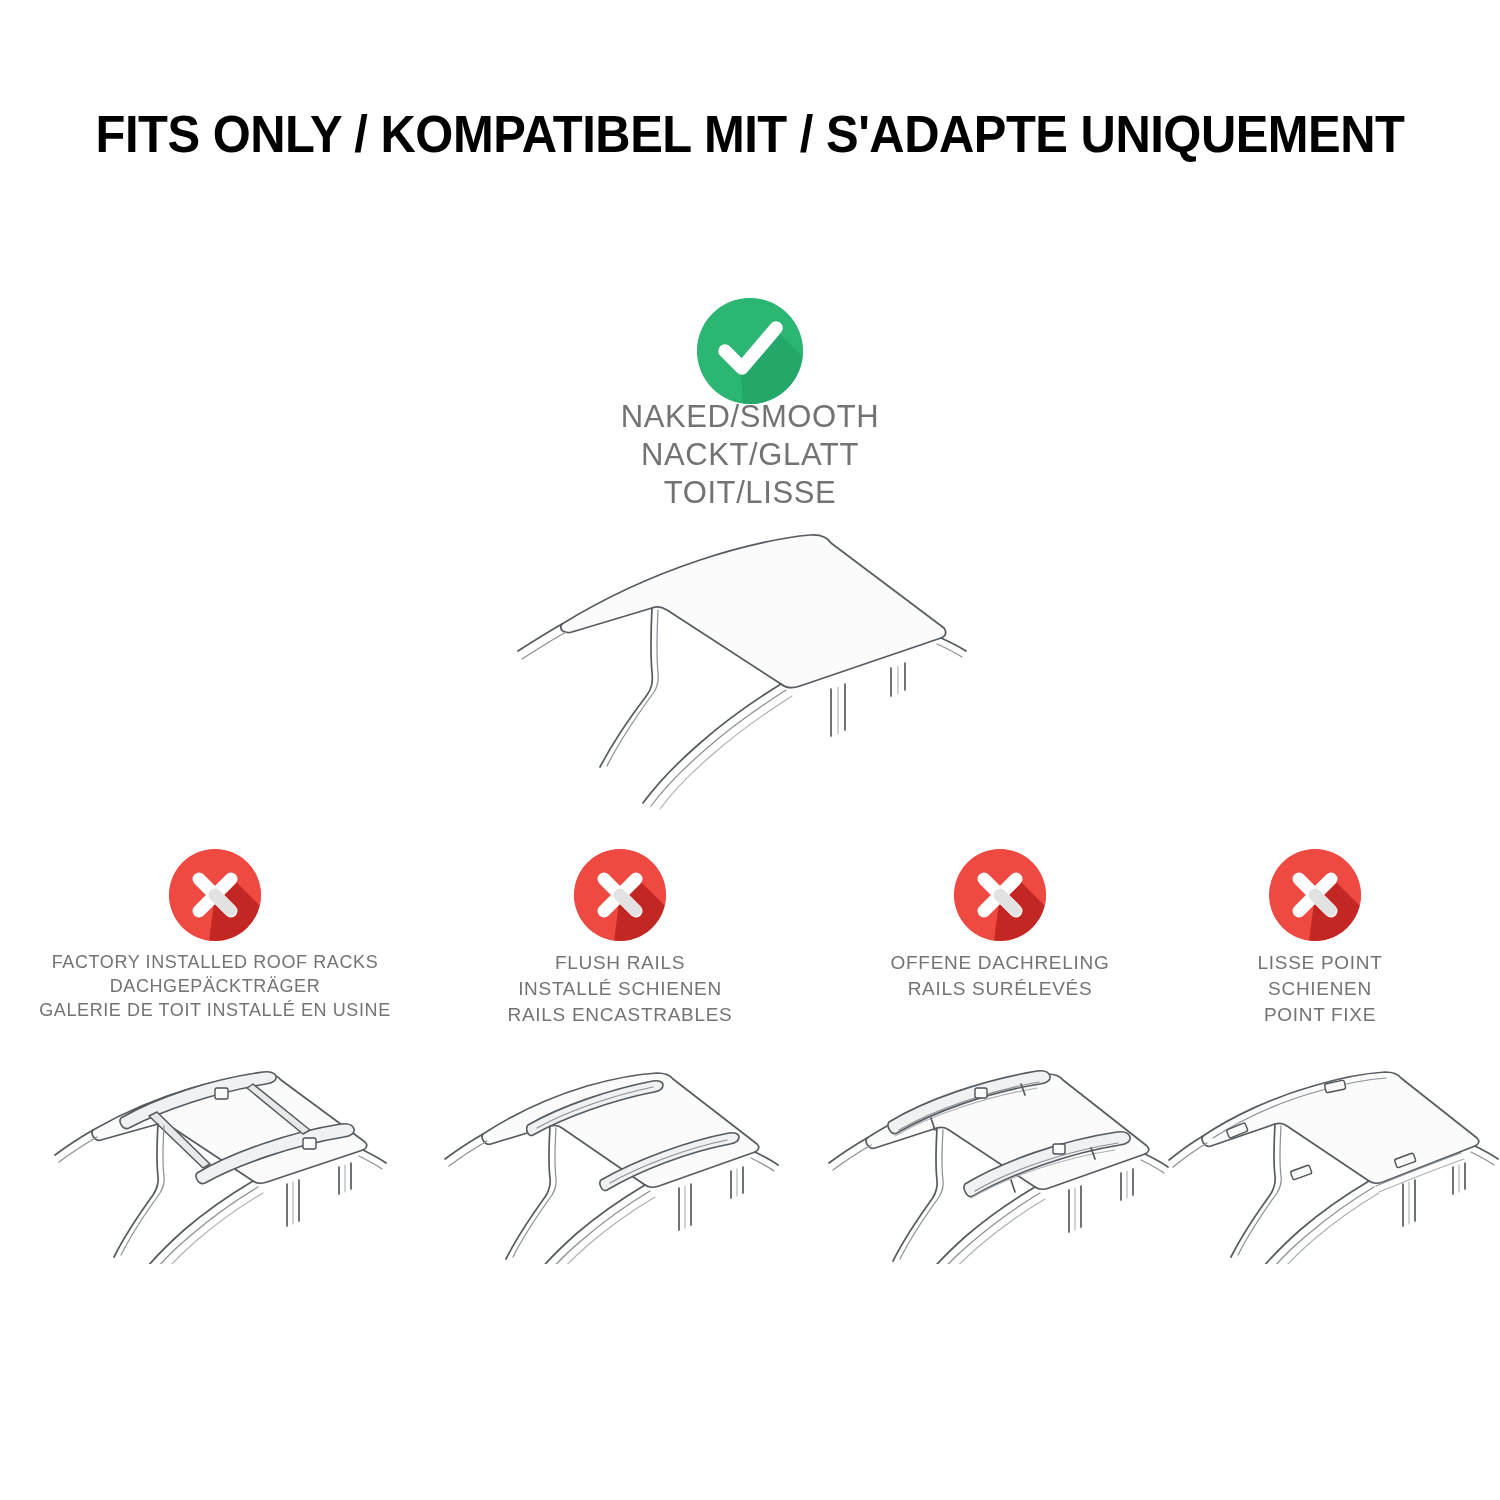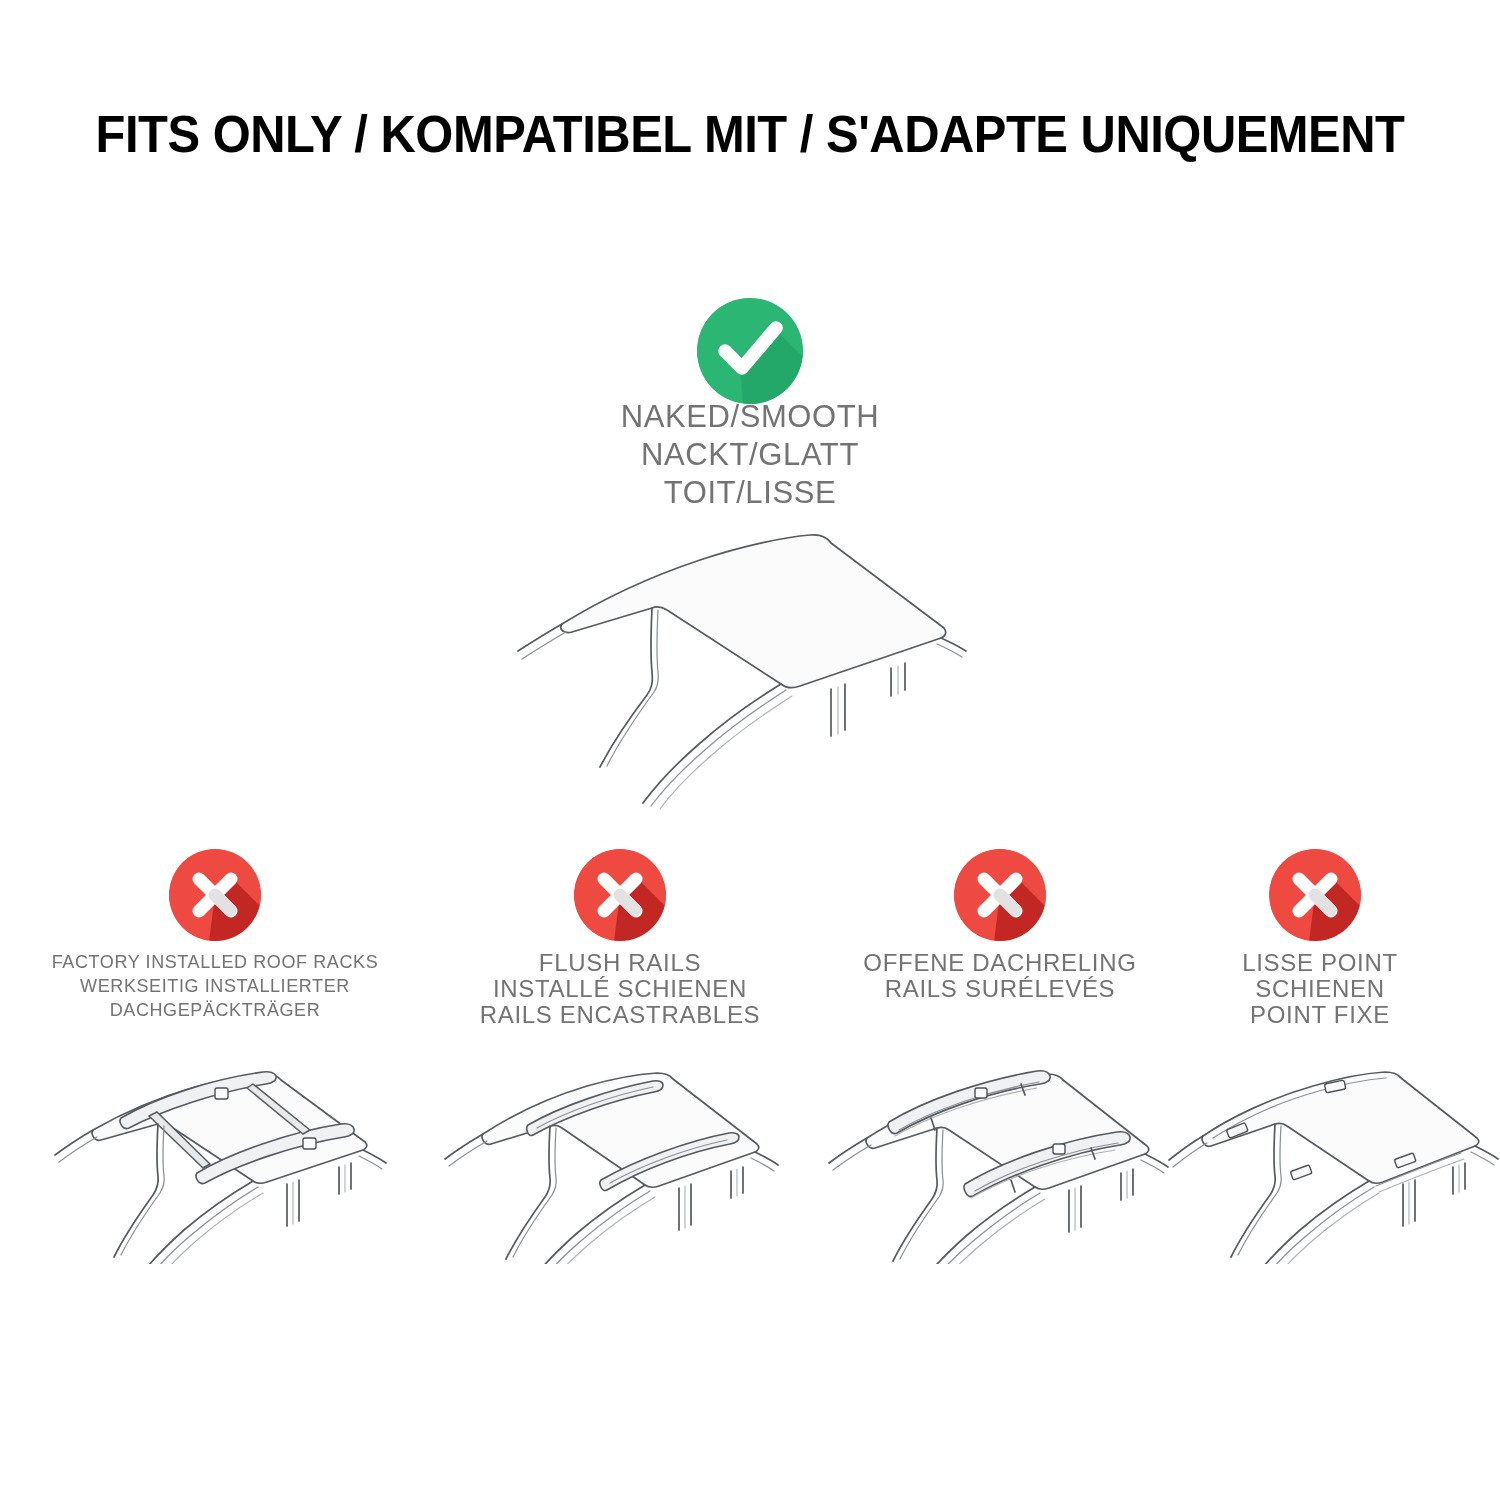--- a/index.html
+++ b/index.html
@@ -52,21 +52,21 @@
   .caption {
     position: absolute;
     text-align: center;
     color: #737373;
     font-family: "Liberation Sans", sans-serif;
     font-weight: 400;
   }
   .caption .line { display: block; white-space: nowrap; }
 
   .caption.big  { font-size: 31px; line-height: 38px; letter-spacing: 0.6px; }
-  .caption.small{ font-size: 24px; line-height: 26px; letter-spacing: 0.7px; }
+  .caption.small{ font-size: 19px; line-height: 26px; letter-spacing: 0.7px; }
   .caption.tiny { font-size: 18px; line-height: 24px; letter-spacing: 0.6px; }
 
   
   .illo { position: absolute; }
   .illo svg { display: block; overflow: visible; }
   .ln   { fill: none; stroke: #555a5e; stroke-width: 1.7; stroke-linecap: round; stroke-linejoin: round; }
   .ln-t { fill: none; stroke: #8b9096; stroke-width: 1.25; stroke-linecap: round; stroke-linejoin: round; }
   .ln-f { fill: none; stroke: #aab0b5; stroke-width: 1.1; stroke-linecap: round; stroke-linejoin: round; }
   .panel{ fill: #fbfbfc; stroke: #565b60; stroke-width: 1.7; stroke-linejoin: round; }
   .rail { fill: #f0f1f2; stroke: #545a5f; stroke-width: 1.6; stroke-linejoin: round; }
@@ -167,22 +167,22 @@
           <line x1="30" y1="30" x2="62" y2="62"></line>
           <line x1="62" y1="30" x2="30" y2="62"></line>
         </g>
         <line x1="46" y1="46" x2="61" y2="61" stroke="#e2e2e2" stroke-width="13" stroke-linecap="round"></line>
       </g>
     </svg>
   </div>
 
   <div class="caption tiny" style="left:5px; top:950px; width:420px;">
     <span class="line">FACTORY INSTALLED ROOF RACKS</span>
-    <span class="line">WERKSEITIG INSTALLIERTER</span>
     <span class="line">DACHGEPÄCKTRÄGER</span>
+    <span class="line">GALERIE DE TOIT INSTALLÉ EN USINE</span>
   </div>
 
   <div class="illo" style="left:35px; top:1060px; width:380px; height:230px;">
     <svg width="380" height="230" viewBox="0 0 380 230">
 
       <path class="panel" d="M58 70 C84 55 122 38 160 27 C188 19 214 15 230 14
                C238 14 243 16 246 20
                L330 82
                C333 85 332 88 328 90
                L232 122 C226 124 222 124 218 121

